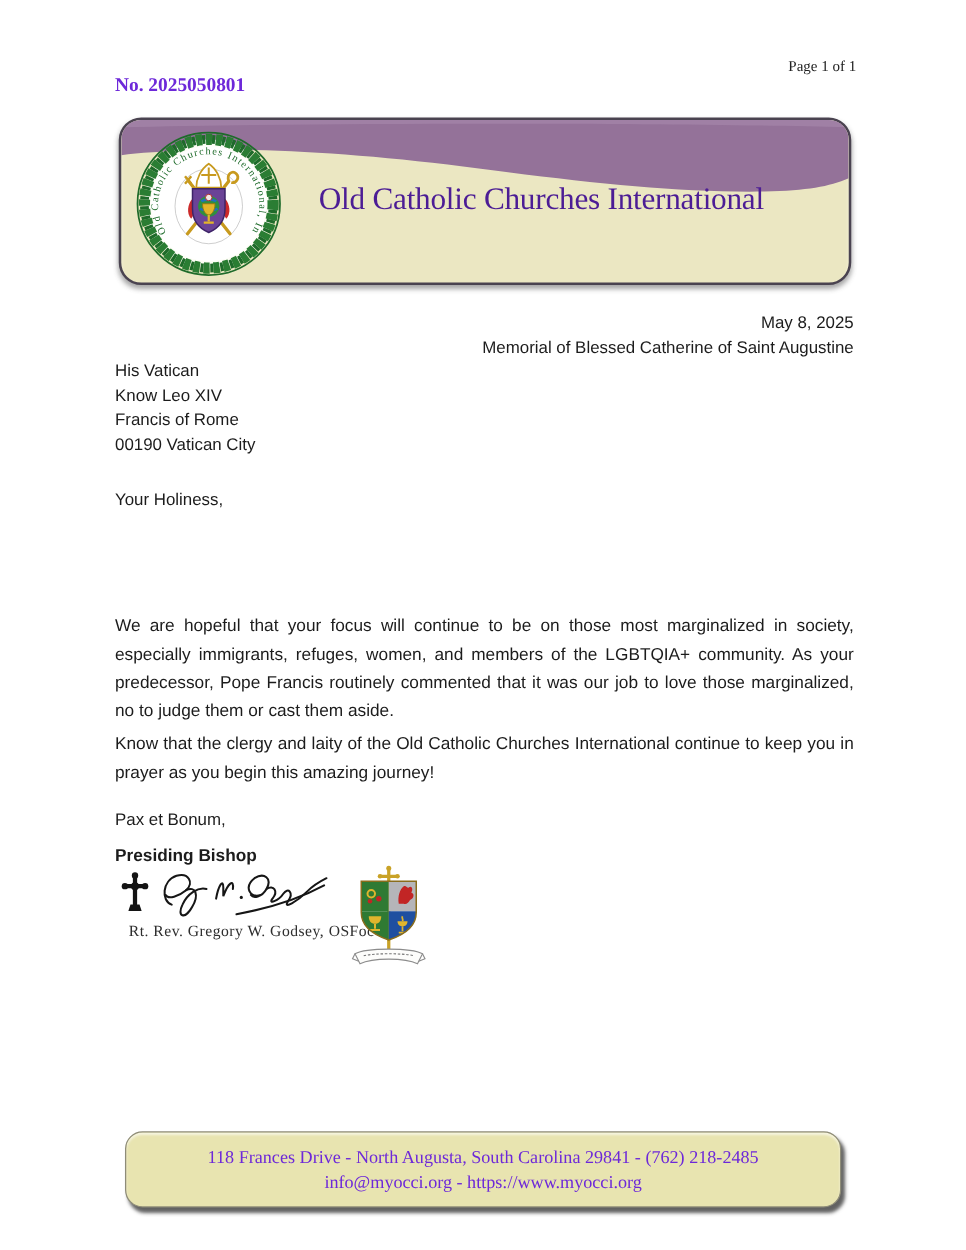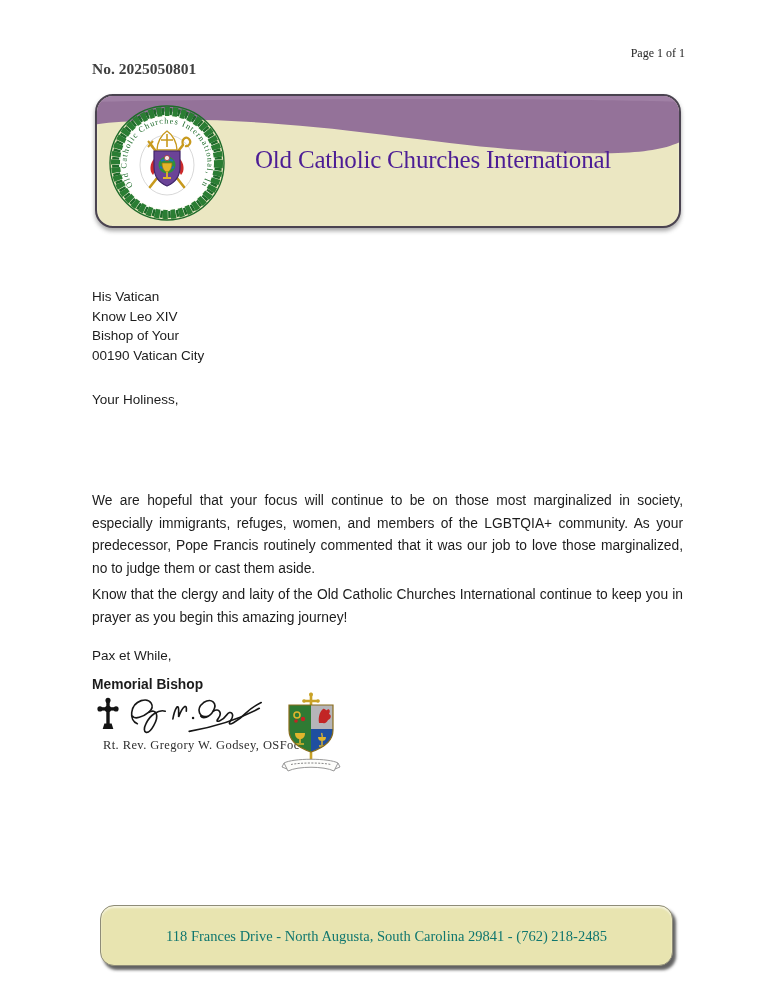--- a/index.html
+++ b/index.html
@@ -14,21 +14,21 @@
     overflow: hidden;
   }
   .page-number {
     position: absolute; top: 46px; right: 88px;
     font-family: "Liberation Serif", serif;
     font-size: 12px; color: #222;
   }
   .ref-number {
     position: absolute; top: 60px; left: 92px;
     font-family: "Liberation Serif", serif;
-    font-weight: bold; font-size: 15.5px; color: #404040;
+    font-weight: bold; font-size: 15.5px; color: #6d28d9;
   }
   .banner {
     position: absolute; left: 95px; top: 94px;
     width: 586px; height: 134px;
     background: #ebe7c2;
     border: 2px solid #4a4350;
     border-radius: 18px;
     overflow: hidden;
     box-shadow: 0 3px 4px rgba(60,60,60,0.45), inset 0 2px 3px rgba(255,255,255,0.5);
   }
@@ -69,21 +69,21 @@
   .arms { position: absolute; left: 281px; top: 691px; width: 60px; height: 86px; }
   .footer {
     position: absolute; left: 100px; top: 905px;
     width: 573px; height: 61px;
     background: #e8e4b0;
     border: 1px solid #8e8c78;
     border-radius: 14px;
     box-shadow: 3px 4px 3px rgba(45,45,45,0.75), inset 0 2px 2px rgba(255,255,255,0.6);
     display: flex; flex-direction: column; justify-content: center; align-items: center;
     font-family: "Liberation Serif", serif;
-    font-size: 14.5px; line-height: 20px; color: #0f766e;
+    font-size: 14.5px; line-height: 20px; color: #6d28d9;
     text-align: center;
   }
 </style>
 </head>
 <body>
 
 <div class="page">
 
   <div class="page-number">Page 1 of 1</div>
   <div class="ref-number">No. 2025050801</div>
@@ -124,36 +124,38 @@
       <path d="M54,58 C57,56 63,56 66,58 M53,64 C57,66 63,66 67,64" stroke="#1f6fbf" stroke-width="2" fill="none"></path>
       <path d="M55,60 C55,66 58,69 60,69 C62,69 65,66 65,60 Z" fill="#e3b52a" stroke="#9a7410" stroke-width="0.7"></path>
       <path d="M60,69 V74 M56,75 H64" stroke="#e3b52a" stroke-width="1.8"></path>
       <circle cx="60" cy="55" r="2.6" fill="#f3e7e7" stroke="#b03030" stroke-width="0.8"></circle>
     </svg>
 
     <div class="banner-title">Old Catholic Churches International</div>
   </div>
 
   <div class="dateline">
+    <div>May 8, 2025</div>
+    <div>Memorial of Blessed Catherine of Saint Augustine</div>
   </div>
 
   <div class="recipient">
     <div>His Vatican</div>
     <div>Know Leo XIV</div>
-    <div>Bishop of Your</div>
+    <div>Francis of Rome</div>
     <div>00190 Vatican City</div>
   </div>
 
   <div class="salutation">Your Holiness,</div>
 
   <div class="para p2">We are hopeful that your focus will continue to be on those most marginalized in society, especially immigrants, refuges, women, and members of the LGBTQIA+ community. As your predecessor, Pope Francis routinely commented that it was our job to love those marginalized, no to judge them or cast them aside.</div>
   <div class="para p3">Know that the clergy and laity of the Old Catholic Churches International continue to keep you in prayer as you begin this amazing journey!</div>
 
-  <div class="pax">Pax et While,</div>
-  <div class="presiding">Memorial Bishop</div>
+  <div class="pax">Pax et Bonum,</div>
+  <div class="presiding">Presiding Bishop</div>
 
   <svg class="sig-cross" viewBox="0 0 22 32">
     <g fill="#141414">
       <rect x="9.4" y="3" width="3.2" height="24"></rect>
       <rect x="3" y="9.6" width="16" height="3.2"></rect>
       <circle cx="11" cy="3.2" r="2.4"></circle>
       <circle cx="3.4" cy="11.2" r="2.4"></circle>
       <circle cx="18.6" cy="11.2" r="2.4"></circle>
       <path d="M7.6,25 H14.4 L16,30 H6 Z"></path>
       <circle cx="11" cy="11.2" r="3"></circle>
@@ -209,15 +211,16 @@
     </g>
     <path d="M8,14 H52 V39 C52,51 42,57 30,61 C18,57 8,51 8,39 Z" fill="none" stroke="#8a6d1c" stroke-width="1.2"></path>
 
     <path d="M3,72 C12,67 48,67 57,72 L53,80 C43,75 17,75 7,80 Z" fill="#fdfdfb" stroke="#8c8c8c" stroke-width="0.9"></path>
     <path d="M10,73.5 C20,71.5 40,71.5 50,73.5" stroke="#777" stroke-width="0.9" stroke-dasharray="2 1.4" fill="none"></path>
     <path d="M3,72 L1,76 L6,78 M57,72 L59,76 L54,78" fill="none" stroke="#8c8c8c" stroke-width="0.9"></path>
   </svg>
 
   <div class="footer">
     <div>118 Frances Drive - North Augusta, South Carolina 29841 - (762) 218-2485</div>
+    <div>info@myocci.org - https://www.myocci.org</div>
   </div>
 
 </div>
 
 </body></html>

